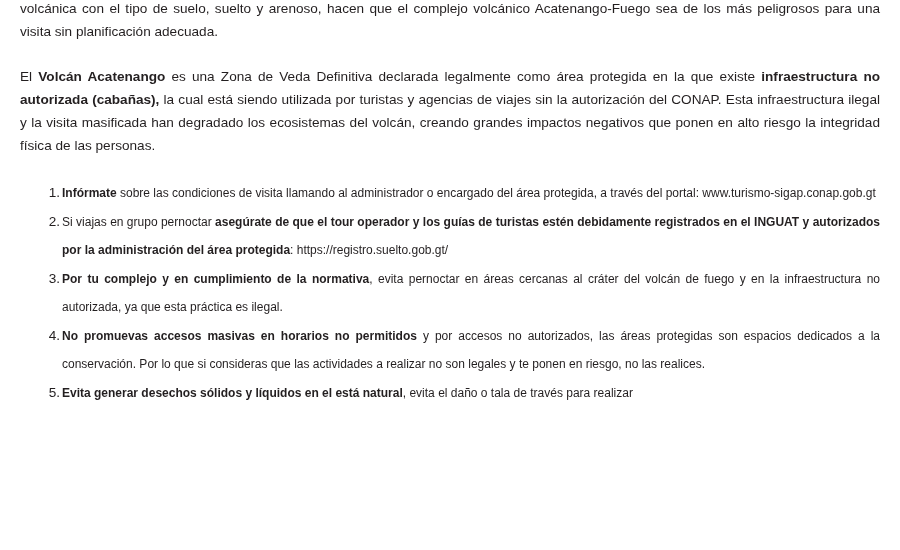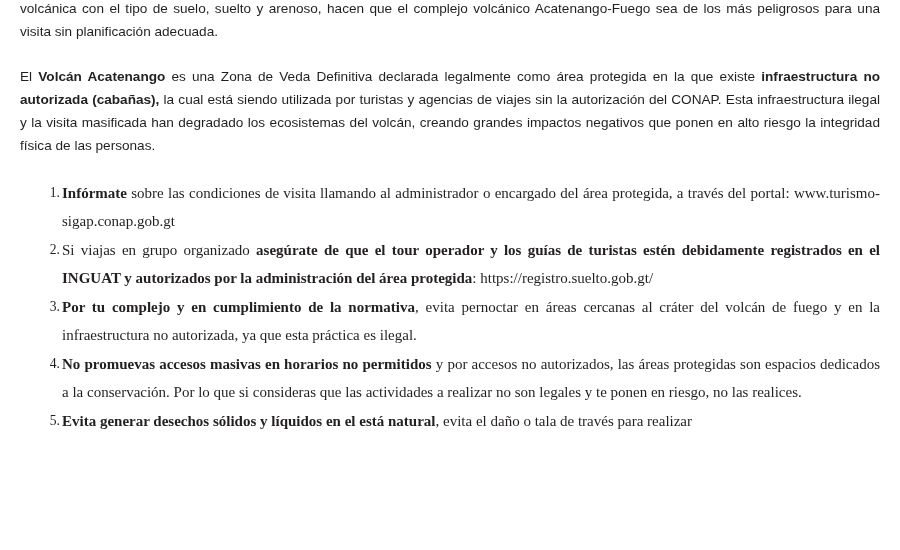--- a/index.html
+++ b/index.html
@@ -44,26 +44,25 @@
     margin: 0;
     padding: 0 0 0 0;
     list-style: none;
     counter-reset: reco;
   }
   ol.reco > li {
     counter-increment: reco;
     position: relative;
     padding-left: 42px;
     margin-bottom: 1px;
-    font-size: 15px;
+    font-size: 12px;
     line-height: 28px;
     text-align: justify;
     text-justify: inter-word;
     color: #231f20;
-    font-family: Liberation Serif, serif;
   }
   ol.reco > li::before {
     content: counter(reco) ".";
     position: absolute;
     left: 22px;
     top: 0;
     width: 18px;
     text-align: right;
     font-size: 13.6px;
     line-height: 28px;
@@ -76,20 +75,20 @@
 <div class="page">
   <div class="doc">
 
     <p class="para clipped-top"><span>según el Instituto Nacional de Sismología, Vulcanología, Meteorología e Hidrología (INSIVUMEH) de Guatemala.  Su constante actividad volcánica con el tipo de suelo, suelto y arenoso, hacen que el complejo volcánico Acatenango-Fuego sea de los más peligrosos para una visita sin planificación adecuada.</span></p>
 
     <p class="para"><span>El </span><b>Volcán Acatenango</b><span> es una Zona de Veda Definitiva declarada legalmente como área protegida en la que existe </span><b>infraestructura no autorizada (cabañas),</b><span> la cual está siendo utilizada por turistas y agencias de viajes sin la autorización del CONAP. Esta infraestructura ilegal y la visita masificada han degradado los ecosistemas del volcán, creando grandes impactos negativos  que ponen en alto riesgo la integridad física de las personas.</span></p>
 
 
     <ol class="reco">
       <li><b>Infórmate</b><span> sobre las condiciones de visita llamando al administrador o encargado del área protegida, a través del portal: www.turismo-sigap.conap.gob.gt</span></li>
-      <li><span>Si viajas en grupo organizado </span><b>asegúrate de que el tour operador y los guías de turistas estén debidamente registrados en el INGUAT y autorizados por la administración del área protegida</b><span>: https://registro.suelto.gob.gt/</span></li>
+      <li><span>Si viajas en grupo pernoctar </span><b>asegúrate de que el tour operador y los guías de turistas estén debidamente registrados en el INGUAT y autorizados por la administración del área protegida</b><span>: https://registro.suelto.gob.gt/</span></li>
       <li><b>Por tu complejo y en cumplimiento de la normativa</b><span>, evita pernoctar en áreas cercanas al cráter del volcán de fuego y en la infraestructura no autorizada, ya que esta práctica es ilegal.</span></li>
       <li><b>No promuevas accesos masivas en horarios no permitidos</b><span> y por accesos no autorizados, las áreas protegidas son espacios dedicados a la conservación. Por lo que si consideras que las actividades a realizar no son legales y te ponen en riesgo, no las realices.</span></li>
       <li><b>Evita generar desechos sólidos y líquidos en el está natural</b><span>, evita el daño o tala de través para realizar</span></li>
     </ol>
 
   </div>
 </div>
 
 </body></html>

